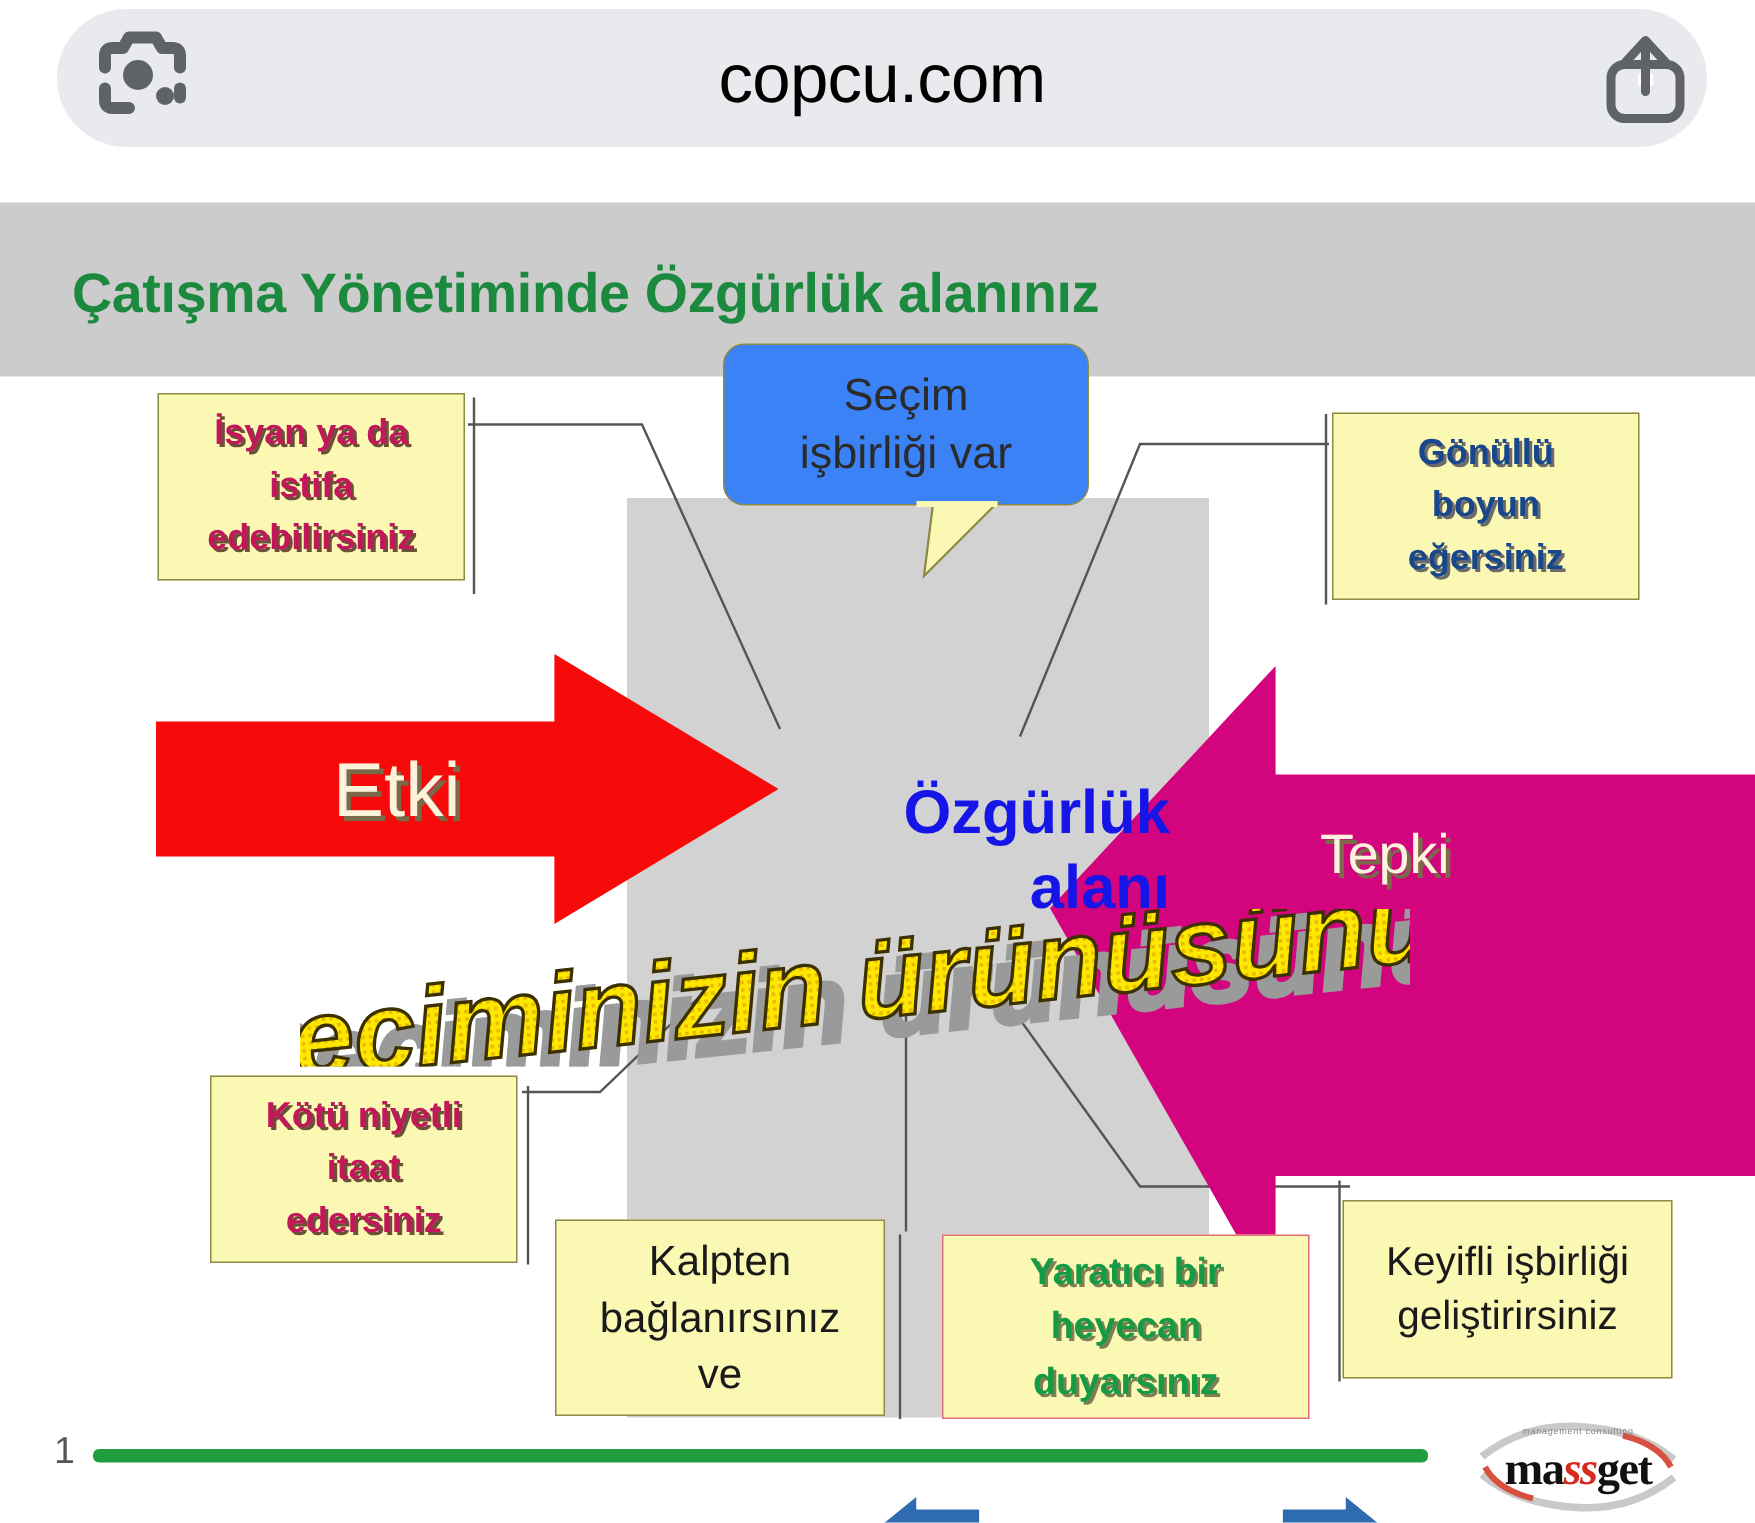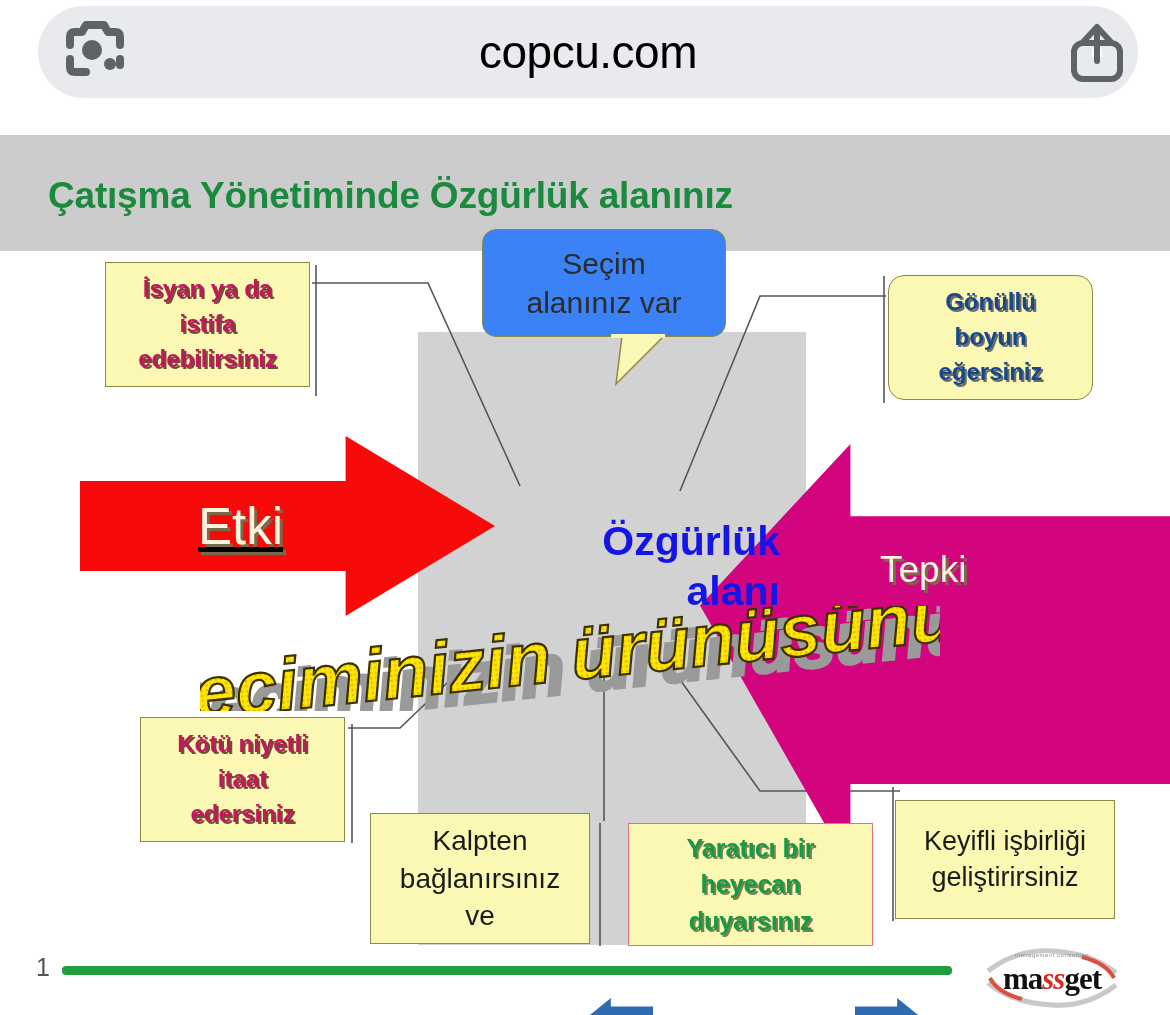--- a/index.html
+++ b/index.html
@@ -54,24 +54,24 @@
   }
 
   
   #connectors {
     position: absolute; left: 0; top: 0; width: 1170px; height: 884px;
     pointer-events: none;
   }
 
   
   #arrow-etki {
-    position: absolute; left: 80px; top: 305px; width: 415px; height: 180px;
+    position: absolute; left: 104px; top: 305px; width: 415px; height: 180px;
     background: #f70a0a;
     clip-path: polygon(0 25%, 64% 25%, 64% 0, 100% 50%, 64% 100%, 64% 75%, 0 75%);
-    display: flex; align-items: center; text-decoration: underline;
+    display: flex; align-items: center;
   }
   #arrow-etki-label {
     margin-left: 118px; font-size: 51px; color: #fdf3dd;
     text-shadow: 3px 3px 0 #7a6a4a;
     font-family: "Liberation Sans", sans-serif;
   }
   #arrow-tepki {
     position: absolute; left: 700px; top: 313px; width: 470px; height: 425px;
     background: #d3057e;
     clip-path: polygon(0 38%, 32% 0, 32% 17%, 100% 17%, 100% 80%, 32% 80%, 32% 100%);
@@ -97,21 +97,21 @@
     display: flex; flex-direction: column; align-items: center;
     justify-content: center; text-align: center;
     font-family: "Liberation Sans", sans-serif;
   }
   .note-crimson { color: #c2185b; font-weight: bold; text-shadow: 2px 2px 0 #6d5038; }
   .note-navy    { color: #18478c; font-weight: bold; text-shadow: 2px 2px 0 #6b6b6b; }
   .note-green   { color: #159b43; font-weight: bold; text-shadow: 2px 2px 0 #7e7e55; }
   .note-black   { color: #1a1a1a; font-weight: normal; }
 
   #note-isyan   { left: 105px; top: 131px; width: 205px; height: 125px; font-size: 24px; line-height: 1.45; }
-  #note-gonullu { left: 888px; top: 144px; width: 205px; height: 125px; font-size: 24px; line-height: 1.45; border-radius: 16px; }
+  #note-gonullu { left: 888px; top: 144px; width: 205px; height: 125px; font-size: 24px; line-height: 1.45; }
   #note-kotu    { left: 140px; top: 586px; width: 205px; height: 125px; font-size: 24px; line-height: 1.45; }
   #note-kalpten { left: 370px; top: 682px; width: 220px; height: 131px; font-size: 28px; line-height: 1.35; }
   #note-yaratici{ left: 628px; top: 692px; width: 245px; height: 123px; font-size: 25px; line-height: 1.45;
                   border: 1.5px solid #e06e7e; }
   #note-keyifli { left: 895px; top: 669px; width: 220px; height: 119px; font-size: 27px; line-height: 1.32; }
 
   
   #speech-bubble {
     position: absolute; left: 482px; top: 98px; width: 244px; height: 108px;
     background: #3b82f6; border: 1.5px solid #8d8a45; border-radius: 14px;
@@ -230,21 +230,21 @@
     <span id="arrow-tepki-label">Tepki</span>
   </div>
 
   <div id="center-label">
     <div>Özgürlük</div>
     <div>alanı</div>
   </div>
 
   <div id="speech-bubble">
     <div>Seçim</div>
-    <div>alanınız var</div>
+    <div>işbirliği var</div>
   </div>
   <svg id="speech-tail" viewBox="0 0 62 52">
     <path d="M0 0 L56 0 L6 50 L12 2 Z" fill="#fbf8b4" stroke="#8d8a45" stroke-width="1.5"></path>
     <rect x="1" y="0" width="54" height="4" fill="#fbf8b4"></rect>
   </svg>
 
   <div class="note note-crimson" id="note-isyan">
     <div>İsyan ya da</div>
     <div>istifa</div>
     <div>edebilirsiniz</div>

